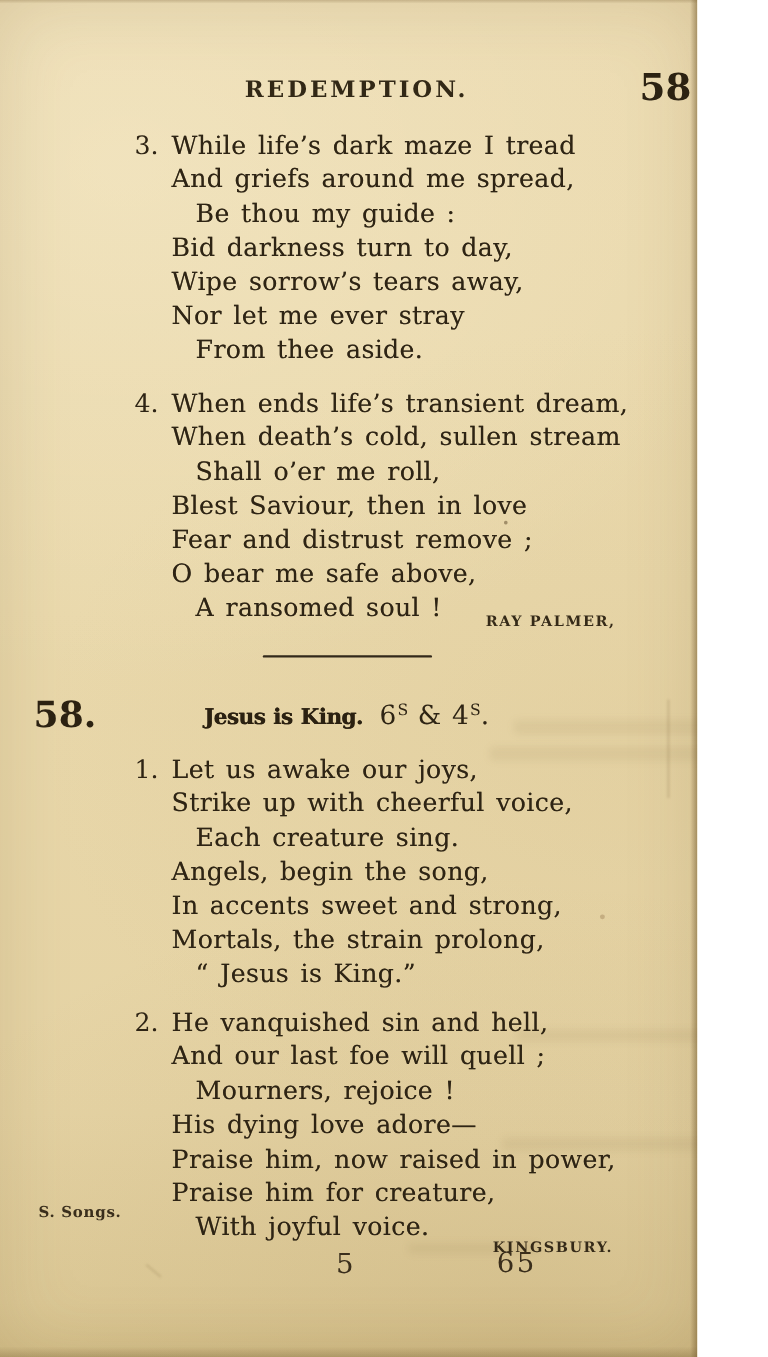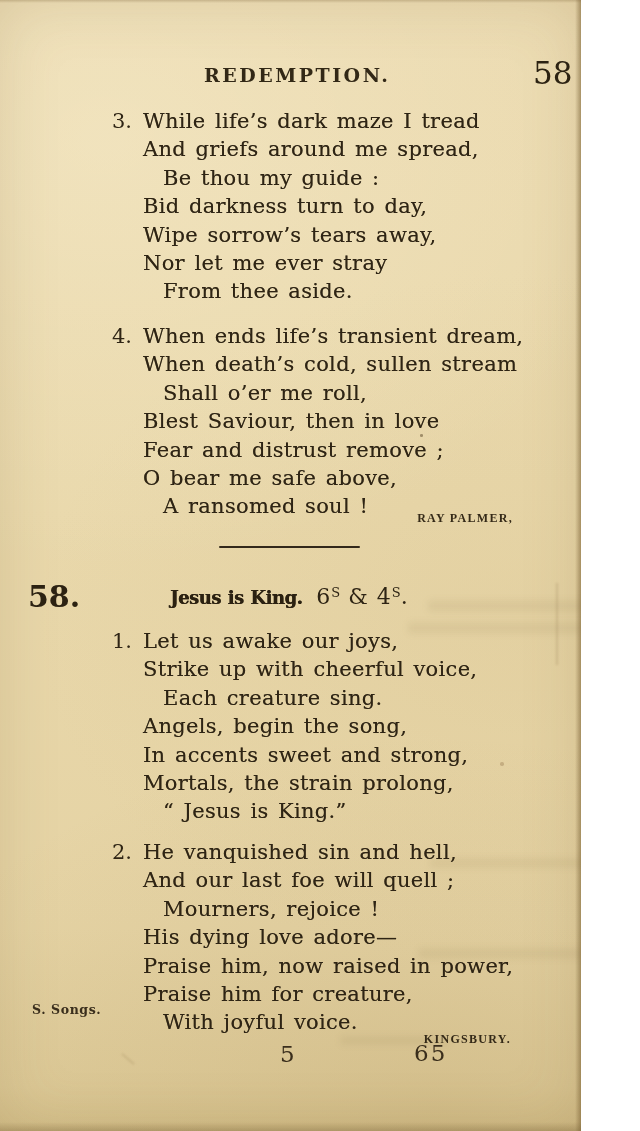--- a/index.html
+++ b/index.html
@@ -22,31 +22,31 @@
     background:linear-gradient(180deg,rgba(120,95,50,.28),transparent);}
   .edge-bottom{position:absolute;bottom:0;left:0;width:100%;height:9px;
     background:linear-gradient(0deg,rgba(110,88,46,.30),transparent);}
 
   .ghost{position:absolute;background:rgba(128,100,55,.085);filter:blur(3px);border-radius:4px;}
   .crease{position:absolute;background:rgba(120,98,58,.18);filter:blur(1px);}
   .speck{position:absolute;border-radius:45%;}
 
   .running-head{position:absolute;top:64px;left:204px;font-size:19px;font-weight:700;
     letter-spacing:2.5px;color:#322816;}
-  .corner-num{position:absolute;top:55px;left:533px;font-size:31px;font-weight:400;color:#2c2212;}
+  .corner-num{position:absolute;top:55px;left:533px;font-size:31px;font-weight:700;color:#2c2212;}
 
   .verse{position:absolute;left:0;width:640px;}
   .vnum{position:absolute;left:112px;top:0;font-size:21px;line-height:28.4px;}
   .vlines{margin-left:143px;}
   .vline{font-size:21px;line-height:28.4px;letter-spacing:.3px;word-spacing:2.5px;
     white-space:pre;color:#2e2414;text-shadow:0 0 .4px rgba(46,36,20,.55);}
   .vline.in{padding-left:20px;}
 
   .attrib{position:absolute;font-size:12px;font-weight:700;letter-spacing:1.3px;
-    color:#352a18;white-space:pre;font-family:Liberation Serif, serif;}
+    color:#352a18;white-space:pre;}
   .attrib.palmer{top:511px;right:68px;}
   .attrib.kingsbury{top:1032px;right:70px;}
 
   .divider{position:absolute;top:546px;left:219px;width:141px;height:2px;
     background:#32281a;border-radius:1px;}
 
   .hymn-head{position:absolute;top:0;left:0;width:640px;}
   .h-num{position:absolute;left:28px;top:579px;font-size:30px;font-weight:700;color:#2c2212;}
   .h-title-group{position:absolute;left:170px;top:584px;white-space:pre;}
   .h-title{font-size:18px;font-weight:700;letter-spacing:-.5px;word-spacing:1px;

